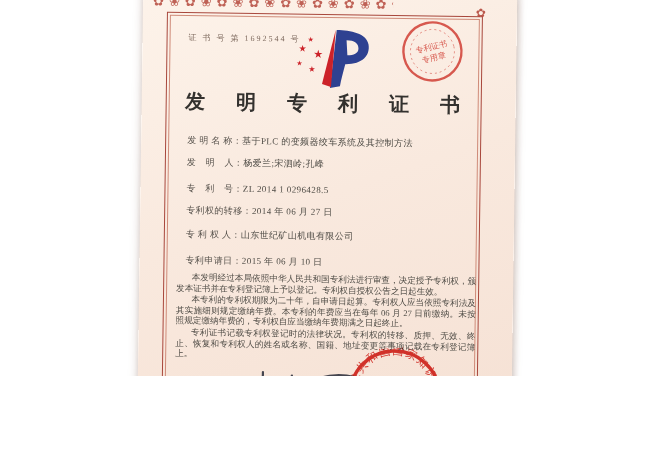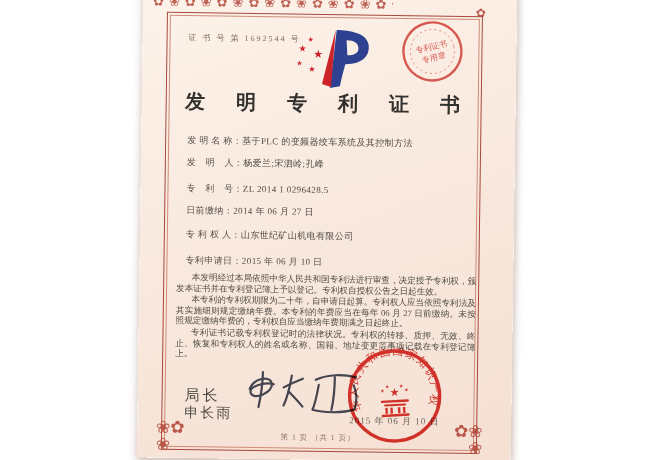--- a/index.html
+++ b/index.html
@@ -1,20 +1,20 @@
 <!DOCTYPE html>
 <html><head>
 <meta charset="utf-8">
 <style>
   html,body{margin:0;padding:0;}
   body{
     width:650px;height:460px;overflow:hidden;background:#ffffff;
     font-family:"Liberation Serif", serif;
   }
-  .canvas{position:relative;width:650px;height:460px;background:#ffffff;overflow:hidden;}
+  .canvas{position:relative;width:650px;height:376px;background:#ffffff;overflow:hidden;}
   .paper{
     position:absolute;left:140px;top:-10px;width:374px;height:470px;
     background:linear-gradient(160deg,#fdf3ea 0%,#f9e9de 45%,#f5e0d3 100%);
     box-shadow:0 4px 10px rgba(130,95,80,.35), 2px 0 6px rgba(130,95,80,.18);
     transform:rotate(0.8deg);
   }
   
   .band{
     position:absolute;top:6px;left:10px;width:240px;height:20px;overflow:hidden;
     color:#b5493d;font-size:13px;letter-spacing:5px;white-space:nowrap;opacity:.85;
@@ -107,21 +107,21 @@
     <div class="field f0">
       <span class="lbl">发 明 名 称：</span><span>基于PLC 的变频器绞车系统及其控制方法</span>
     </div>
     <div class="field f1">
       <span class="lbl">发　明　人：</span><span>杨爱兰;宋泗岭;孔峰</span>
     </div>
     <div class="field f2">
       <span class="lbl">专　利　号：</span><span>ZL 2014 1 0296428.5</span>
     </div>
     <div class="field f3">
-      <span class="lbl">日前缴纳：</span><span>2014 年 06 月 27 日</span>
+      <span class="lbl">专利权的转移：</span><span>2014 年 06 月 27 日</span>
     </div>
     <div class="field f4">
       <span class="lbl">专 利 权 人：</span><span>山东世纪矿山机电有限公司</span>
     </div>
     <div class="field f5">
       <span class="lbl">专利申请日：</span><span>2015 年 06 月 10 日</span>
     </div>
 
     <div class="body-text">
       <p>本发明经过本局依照中华人民共和国专利法进行审查，决定授予专利权，颁发本证书并在专利登记簿上予以登记。专利权自授权公告之日起生效。</p>

